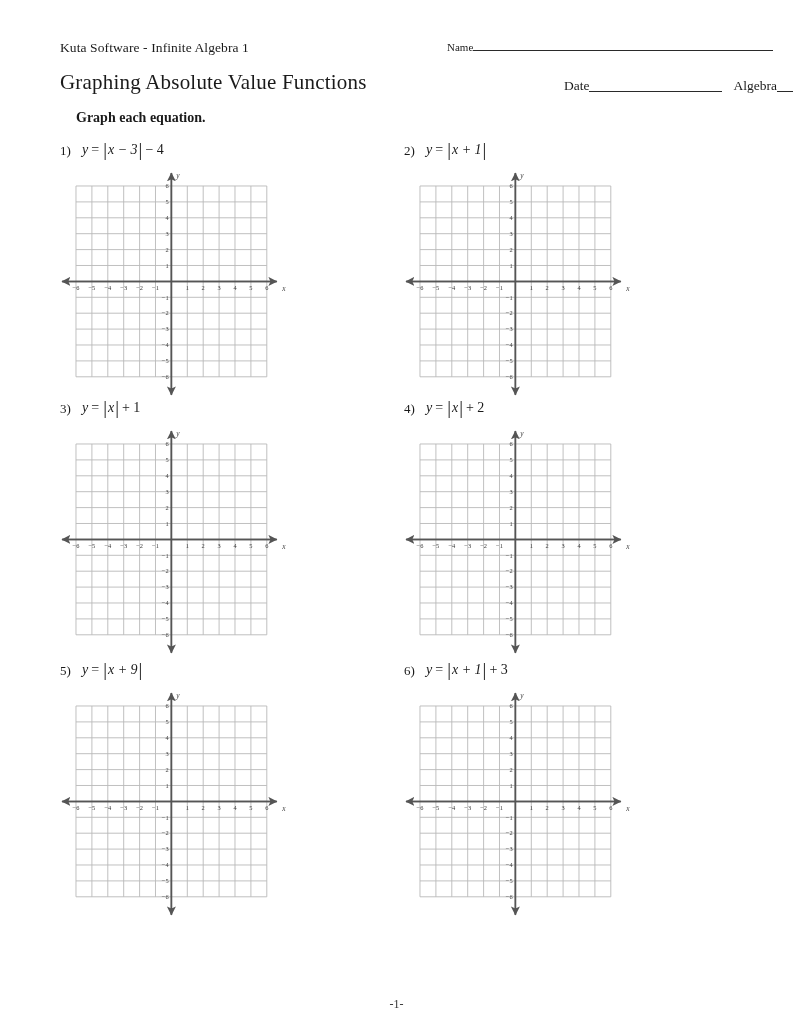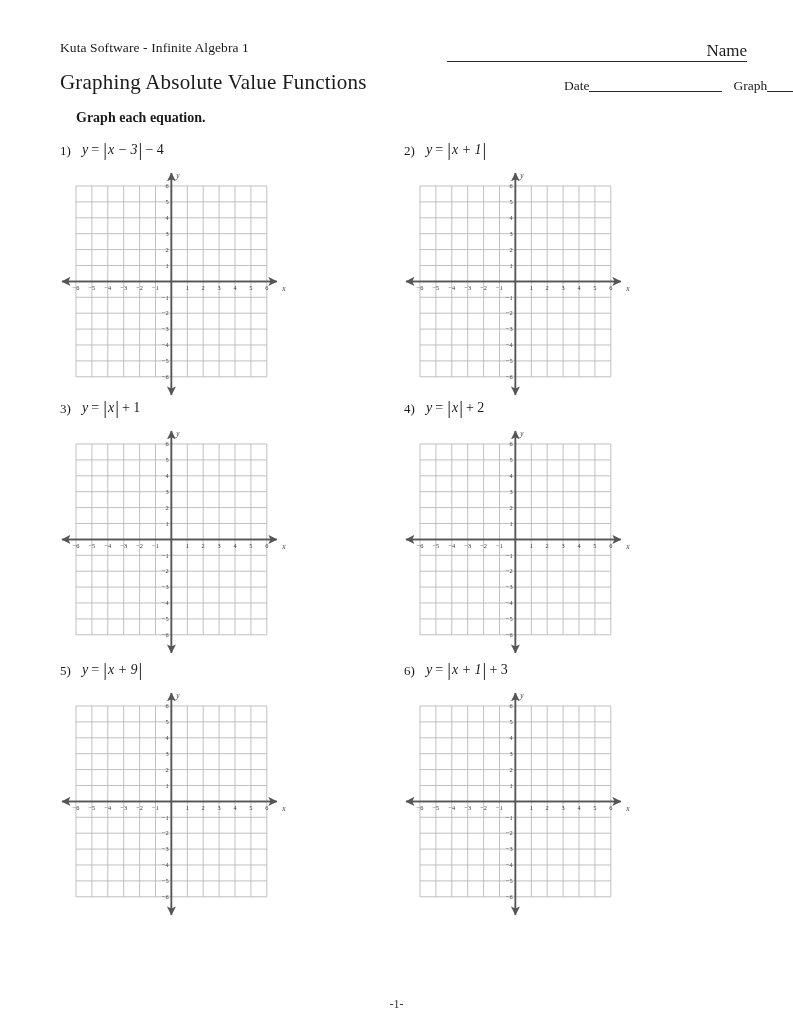--- a/index.html
+++ b/index.html
@@ -46,25 +46,24 @@
     top: 110px;
     font-size: 14px;
     font-weight: bold;
     white-space: nowrap;
   }
 
   .name-row {
     position: absolute;
     left: 447px;
     top: 41px;
-    font-size: 17px;
+    font-size: 11px;
     display: flex;
     align-items: flex-end;
     white-space: nowrap;
-    flex-direction: column;
   }
   .date-row {
     position: absolute;
     left: 520px;
     top: 78px;
     font-size: 13.5px;
     display: flex;
     align-items: flex-end;
     white-space: nowrap;
     margin-left: 44px;
@@ -140,21 +139,21 @@
 
   <div class="name-row">
     <span>Name</span>
       <span class="blank-line bl-name"></span>
   </div>
 
   <div class="date-row">
     <span>Date</span>
       <span class="blank-line bl-date"></span>
       <span class="gap"></span>
-      <span>Graph</span>
+      <span>Algebra</span>
       <span class="blank-line bl-period"></span>
   </div>
 
   <div class="problem" style="left:60px; top:143px;">
     <span class="prob-label">1)</span>
     <span class="prob-eq"><span class="var">y</span><span class="eqsign">=</span><span class="absbar">|</span><span class="var">x − 3</span><span class="absbar">|</span><span class="op">− 4</span></span>
   </div>
   <div class="graph" style="left:60px; top:170px;">
       <svg width="228.8" height="228.8" viewBox="0 0 228.8 228.8">
         <line x1="16" y1="16" x2="16" y2="206.8" stroke="#b9b9b9" stroke-width="0.9"></line>

